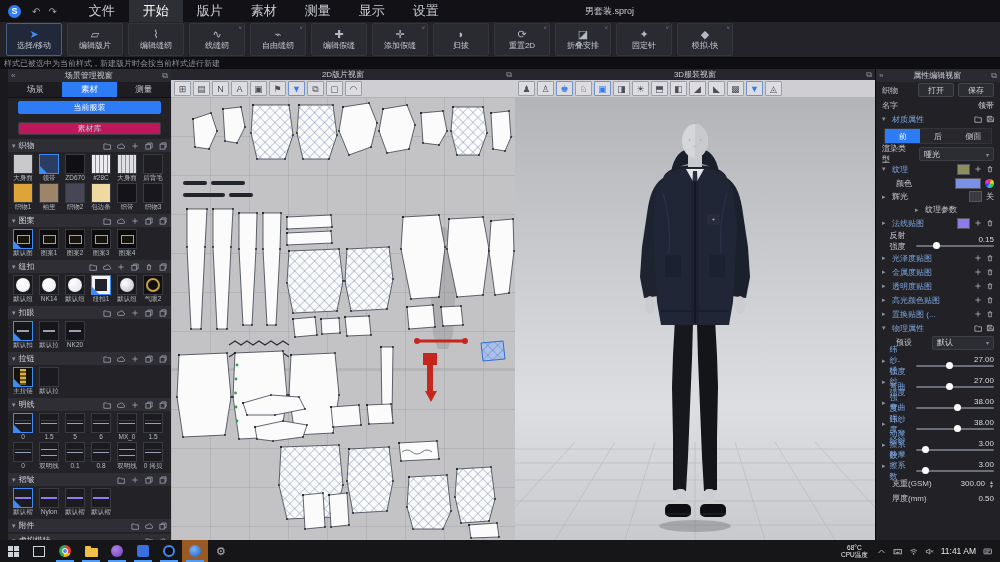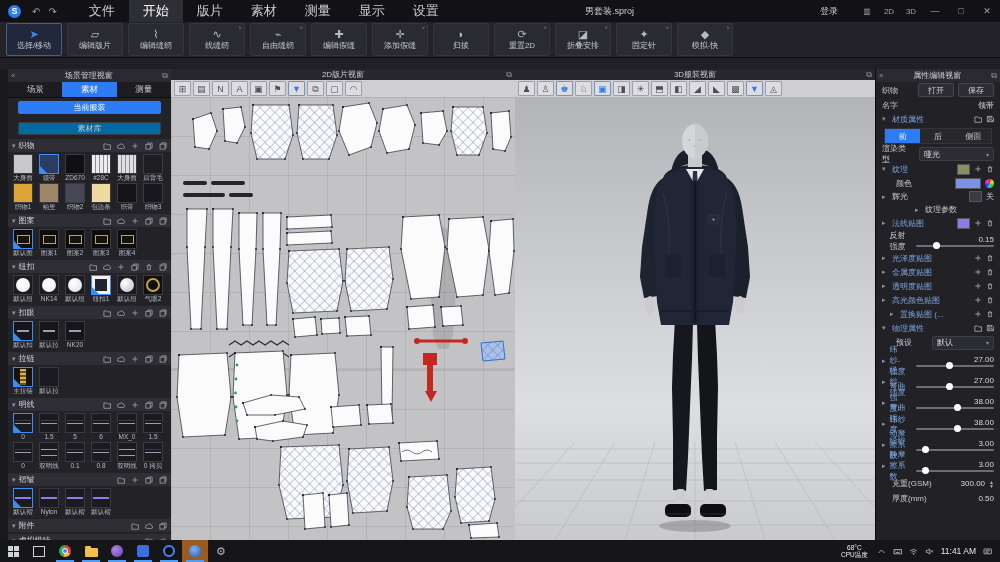--- a/index.html
+++ b/index.html
@@ -36,21 +36,21 @@
   .panel-head .ttl{flex:1;text-align:center;}
   .phic{color:#8e939b;display:flex;}
   
   .scene-panel{position:absolute;left:8px;top:69px;width:163px;bottom:22px;background:#232327;border-right:1px solid #0b0b0e;
                display:flex;flex-direction:column;overflow:hidden;}
   .tabs3{display:flex;height:15px;background:#1d1d21;border-bottom:1px solid #101014;}
   .tab{flex:1;display:flex;align-items:center;justify-content:center;font-size:8.5px;color:#c3c7cd;}
   .tab.active{background:#2e7bf6;color:#fff;}
   .subtabs{display:flex;gap:8px;padding:3px 10px 2px;flex-direction:column;}
   .subtab{flex:1;height:13px;display:flex;align-items:center;justify-content:center;font-size:8px;
-          color:#c3c7cd;background:#0369a1;border:1px solid #3c3c44;border-radius:2px;}
+          color:#c3c7cd;background:#be185d;border:1px solid #3c3c44;border-radius:2px;}
   .subtab.active{background:#2e7bf6;border-color:#2e7bf6;color:#fff;}
   .sections{flex:1;overflow:hidden;}
   .sec-head{height:13px;background:#2e2e34;display:flex;align-items:center;padding:0 4px;color:#ced2d8;
             font-size:8px;margin-top:2px;gap:3px;}
   .sec-head .chv{color:#9096a0;font-size:7px;}
   .sec-head .sp{flex:1;}
   .sec-head .sic{color:#9fa4ad;display:flex;margin-left:3px;}
   .sec-items{display:flex;flex-wrap:wrap;padding:2px 2px 0;}
   .item{width:26px;display:flex;flex-direction:column;align-items:center;margin-bottom:1px;}
   .thumb{width:20px;height:20px;border:1px solid #3a3a42;background:#141418;position:relative;box-sizing:border-box;
@@ -141,29 +141,20 @@
     <nav class="menus" id="menus">
         <div class="menu">文件</div>
         <div class="menu active">开始</div>
         <div class="menu">版片</div>
         <div class="menu">素材</div>
         <div class="menu">测量</div>
         <div class="menu">显示</div>
         <div class="menu">设置</div>
       </nav>
     <span class="doc-title">男套装.sproj</span>
-    <div class="tb-right">
-      <span class="login">登录</span>
-      <span class="wicon">▥</span>
-      <span class="wicon">2D</span>
-      <span class="wicon">3D</span>
-      <span class="wicon sys">—</span>
-      <span class="wicon sys">□</span>
-      <span class="wicon sys">✕</span>
-    </div>
   </header>
 
   <div class="ribbon" id="ribbon">
       <div class="tool active">
         <span class="ic">➤</span>
         <span>选择/移动</span>
       </div>
       <div class="tool">
         <span class="ic">▱</span>
         <span>编辑版片</span>
@@ -210,20 +201,21 @@
         <span>固定针</span>
         <span class="caret">˅</span>
       </div>
       <div class="tool">
         <span class="ic">◆</span>
         <span>模拟-快</span>
         <span class="caret">˅</span>
       </div>
     </div>
 
+  <div class="statusline">样式已被选中为当前样式，新建版片时会按当前样式进行新建</div>
 
   <div class="edgestrip"></div>
 
   <aside class="scene-panel">
     <div class="panel-head">
       <span class="phic">«</span>
       <span class="ttl">场景管理视窗</span>
       <span class="phic">⧉</span>
     </div>
     <div class="tabs3" id="scene-tabs">
@@ -1135,21 +1127,21 @@
             <svg width="8" height="8" viewBox="0 0 9 9" fill="none" stroke="currentColor" stroke-width="0.9">
               <path d="M4.5 1.5v6M1.5 4.5h6"></path>
             </svg>
           </span>
           <span class="mini-ic">
             <svg width="8" height="8" viewBox="0 0 9 9" fill="none" stroke="currentColor" stroke-width="0.9">
               <path d="M2 3h5M3 3v4.6h3V3M3.6 1.6h1.8"></path>
             </svg>
           </span>
         </div>
-        <div class="prow" style="height: 14px; margin-left: 8px;">
+        <div class="prow" style="height: 14px;">
           <span class="chev">▸</span>
           <span class="blue-lb">置换贴图 (...</span>
           <span class="sp"></span>
           <span class="mini-ic">
             <svg width="8" height="8" viewBox="0 0 9 9" fill="none" stroke="currentColor" stroke-width="0.9">
               <path d="M4.5 1.5v6M1.5 4.5h6"></path>
             </svg>
           </span>
           <span class="mini-ic">
             <svg width="8" height="8" viewBox="0 0 9 9" fill="none" stroke="currentColor" stroke-width="0.9">

